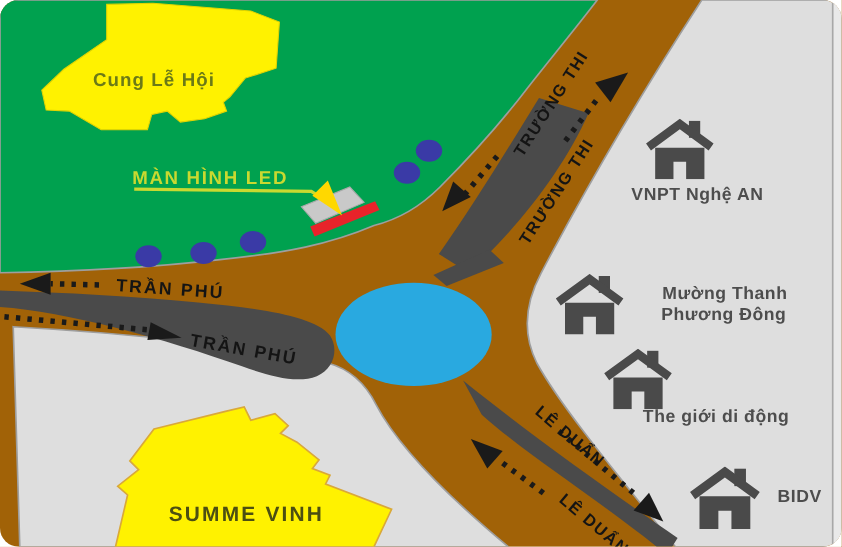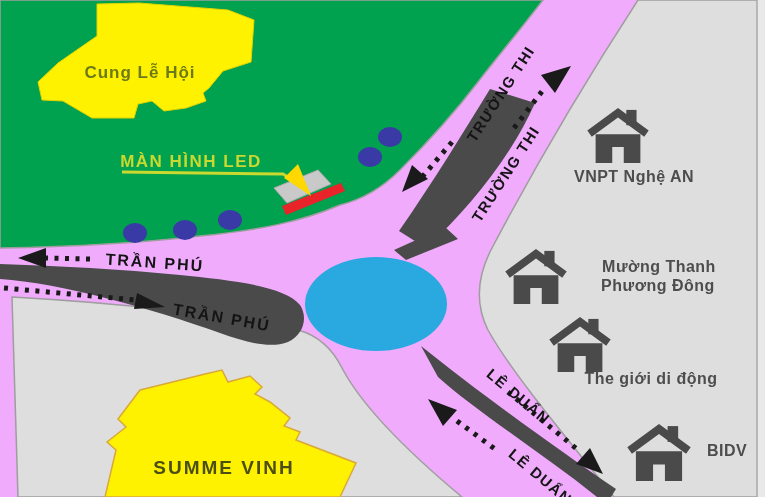--- a/index.html
+++ b/index.html
@@ -1,16 +1,16 @@
 <!DOCTYPE html>
 <html><head>
 <meta charset="utf-8">
 <style>
   html,body{margin:0;padding:0;background:#fff;}
-  .map{position:relative;width:765px;height:497px;background:#f0abfc;overflow:hidden;}
+  .map{position:relative;width:765px;height:497px;background:#a16207;overflow:hidden;border-radius:17px;}
   svg{display:block;}
   text{font-family:"Liberation Sans","DejaVu Sans",sans-serif;font-weight:bold;}
   .road-label{fill:#141414;font-size:16px;letter-spacing:2px;}
   .road-label-sm{fill:#141414;font-size:15px;letter-spacing:1.5px;}
   .landmark-label{fill:#4d4d4d;font-size:16px;letter-spacing:0.5px;}
   .park-label{fill:#6b7a17;font-size:17px;letter-spacing:1px;}
   .summe-label{fill:#4c4f12;font-size:19px;letter-spacing:2px;}
   .led-label{font-size:17px;letter-spacing:1.5px;}
   .house{fill:#4a4a4a;}
   .dots{stroke:#1a1a1a;stroke-width:5;stroke-dasharray:4 6.5;fill:none;stroke-linecap:butt;}

